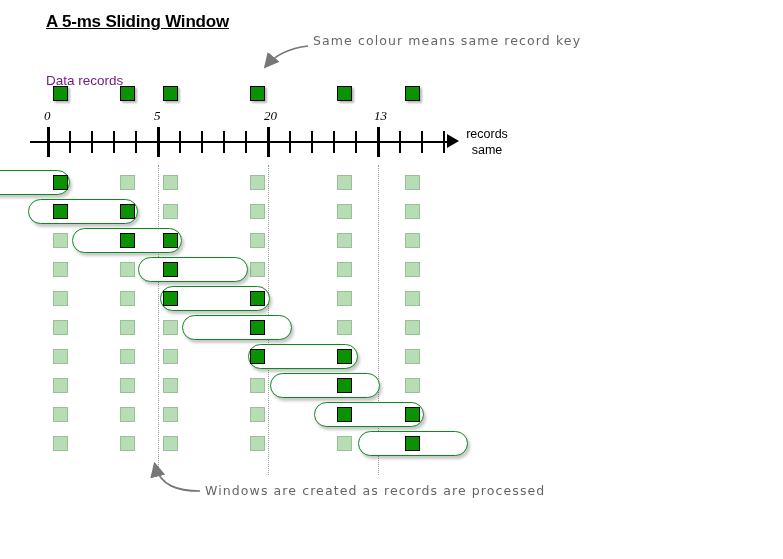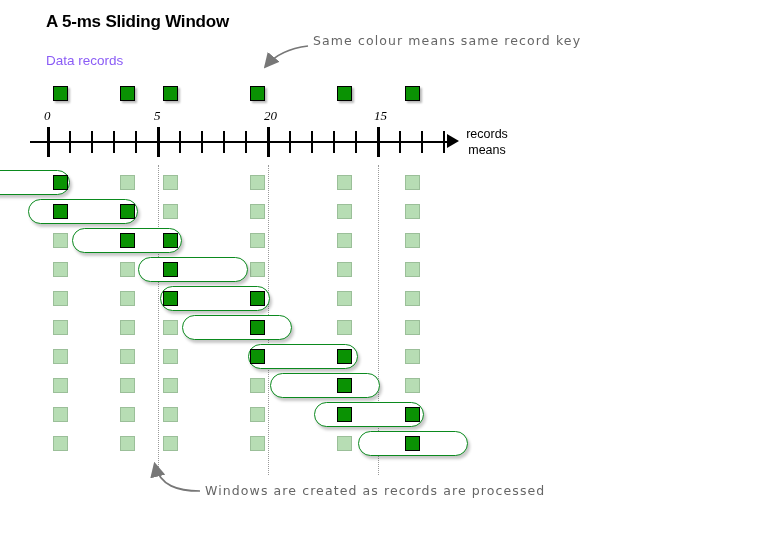--- a/index.html
+++ b/index.html
@@ -7,24 +7,25 @@
     width:783px;height:559px;position:relative;overflow:hidden;
     background:#ffffff;
     font-family:"Liberation Sans", sans-serif;
   }
   #stage{position:absolute;left:0;top:0;width:783px;height:559px;}
 
   .title{
     position:absolute;left:46px;top:12px;
     font-size:17px;font-weight:bold;color:#000;letter-spacing:-0.2px;
     white-space:nowrap;
+    text-decoration:underline;
   }
   .datalabel{
-    position:absolute;left:46px;top:53px;
-    font-size:13.5px;color:#8b5cf6;white-space:nowrap;
+    position:absolute;left:46px;top:73px;
+    font-size:13.5px;color:#701a75;white-space:nowrap;
   }
   .streamlabel{
     position:absolute;left:456px;top:126px;
     font-size:12.5px;color:#000;line-height:16px;text-align:center;width:62px;
   }
 
   
   .axisline{
     position:absolute;left:30px;top:141px;width:424px;height:2px;background:#000;
   }
@@ -112,26 +113,26 @@
       <div class="tick minor" style="left: 355.2px;"></div>
       <div class="tick major" style="left: 376.5px;"></div>
       <div class="tick minor" style="left: 399.2px;"></div>
       <div class="tick minor" style="left: 421.2px;"></div>
       <div class="tick minor" style="left: 443.2px;"></div>
     </div>
   <div id="ticklabels">
       <div class="ticklabel" style="left: 48px;">0</div>
       <div class="ticklabel" style="left: 158px;">5</div>
       <div class="ticklabel" style="left: 268px;">20</div>
-      <div class="ticklabel" style="left: 378px;">15</div>
+      <div class="ticklabel" style="left: 378px;">13</div>
     </div>
 
   <div class="streamlabel">
     <span>records</span><br>
-    <span>means</span>
+    <span>same</span>
   </div>
 
   <div id="records">
       <div class="rec" style="left: 52.5px;"></div>
       <div class="rec" style="left: 119.5px;"></div>
       <div class="rec" style="left: 162.5px;"></div>
       <div class="rec" style="left: 249.5px;"></div>
       <div class="rec" style="left: 336.5px;"></div>
       <div class="rec" style="left: 404.5px;"></div>
     </div>

